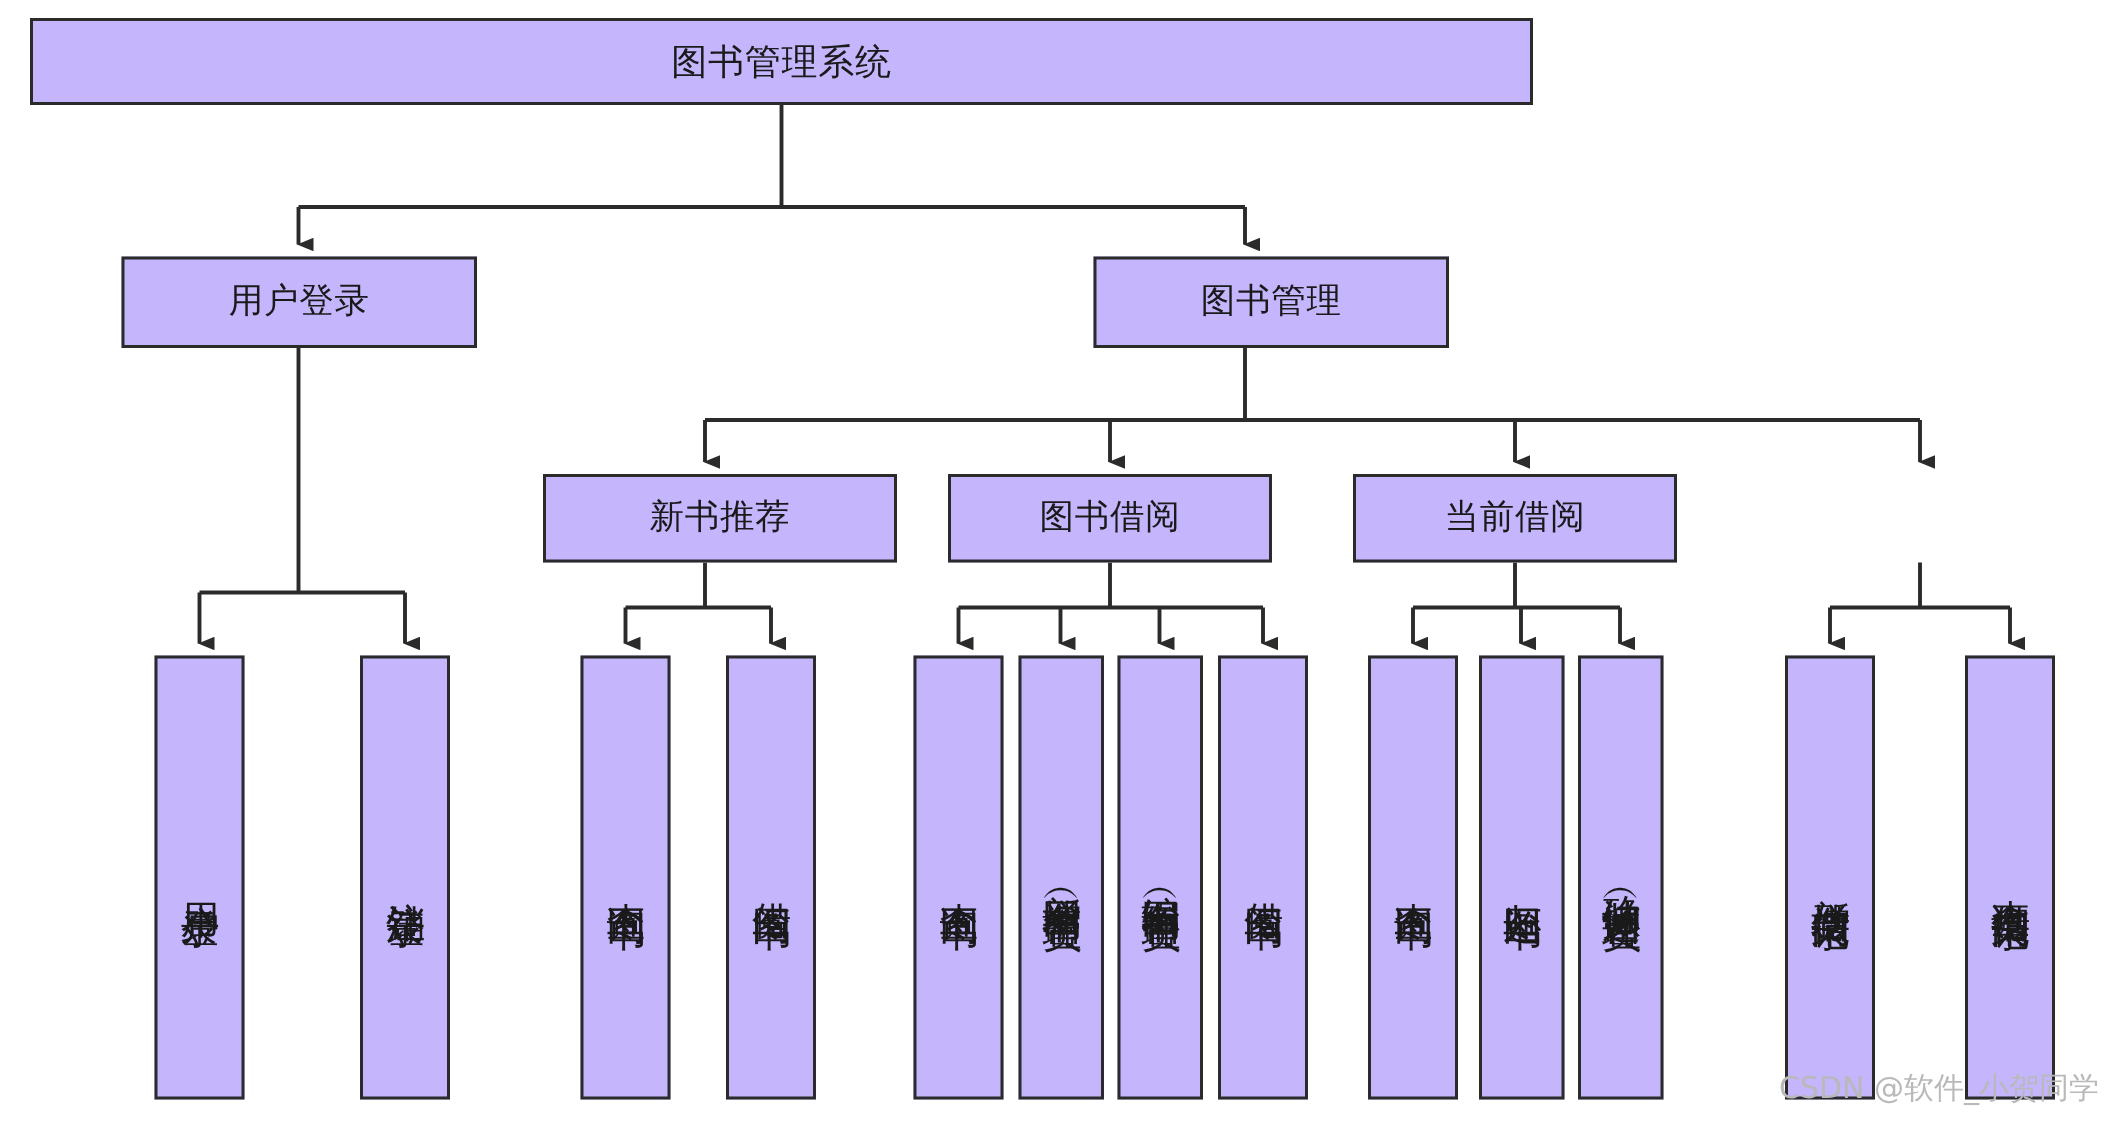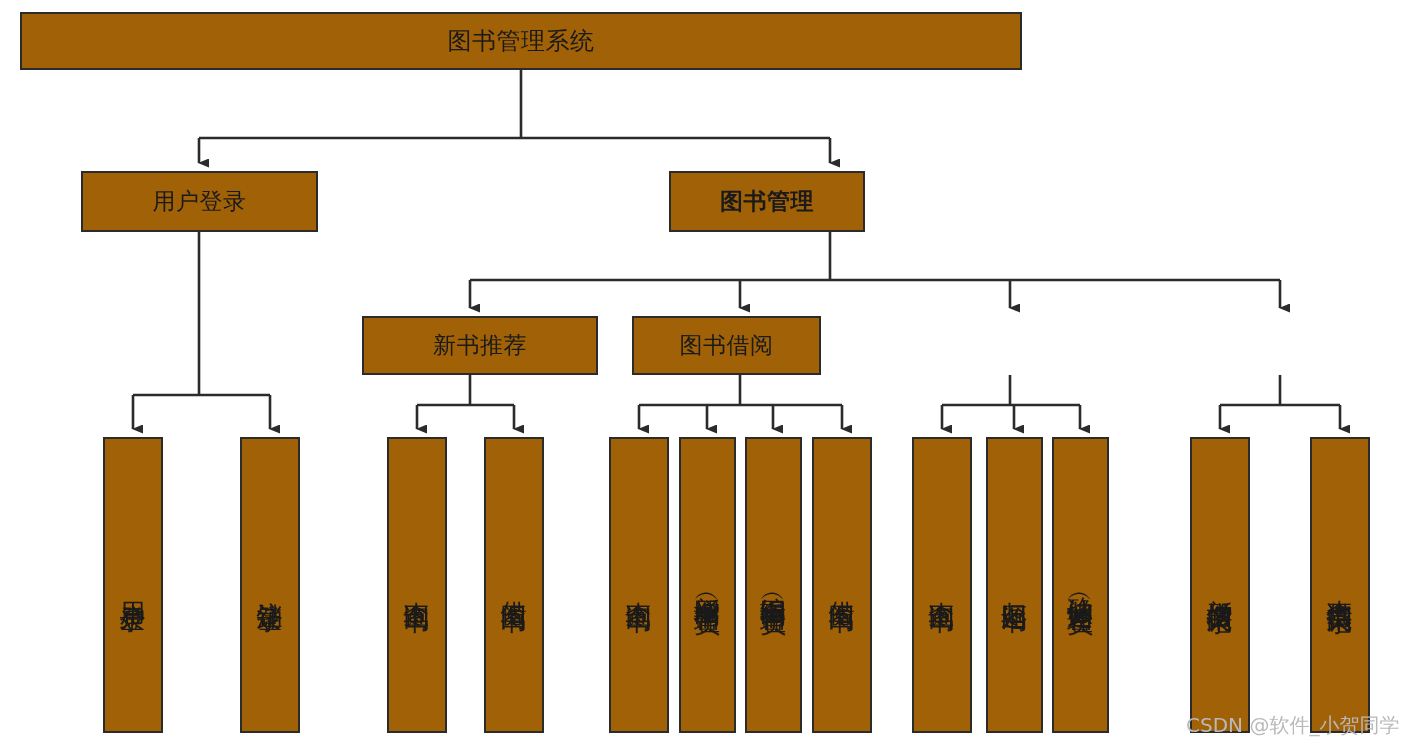--- a/index.html
+++ b/index.html
@@ -22,21 +22,21 @@
   svg#edges {
     position: absolute;
     left: 0;
     top: 0;
     width: 1405px;
     height: 747px;
   }
   .node {
     position: absolute;
     box-sizing: border-box;
-    background: #a16207;
+    background: #c4b5fd;
     border: 2.5px solid #2b2b2b;
     display: flex;
     align-items: center;
     justify-content: center;
     color: #1a1a1a;
   }
   .node-label {
     display: block;
     text-align: center;
     line-height: 1.0;
@@ -129,29 +129,32 @@
     </g>
   </svg>
 
   <div class="node horiz root" id="node-root" style="left: 20px; top: 12px; width: 1002px; height: 58px;">
     <span class="node-label">图书管理系统</span>
   </div>
 
   <div class="node horiz" style="left: 81px; top: 171px; width: 237px; height: 61px;">
     <span class="node-label">用户登录</span>
   </div>
-  <div class="node horiz" style="left: 669px; top: 171px; width: 196px; height: 61px; font-weight: bold;">
+  <div class="node horiz" style="left: 729px; top: 171px; width: 237px; height: 61px;">
     <span class="node-label">图书管理</span>
   </div>
 
   <div class="node horiz" style="left: 362px; top: 316px; width: 236px; height: 59px;">
     <span class="node-label">新书推荐</span>
   </div>
-  <div class="node horiz" style="left: 632px; top: 316px; width: 189px; height: 59px;">
+  <div class="node horiz" style="left: 632px; top: 316px; width: 216px; height: 59px;">
     <span class="node-label">图书借阅</span>
+  </div>
+  <div class="node horiz" style="left: 902px; top: 316px; width: 216px; height: 59px;">
+    <span class="node-label">当前借阅</span>
   </div>
 
   <div class="node vert" style="left: 103px; top: 437px; width: 60px; height: 296px;">
     <span class="node-label">用户登录</span>
   </div>
   <div class="node vert" style="left: 240px; top: 437px; width: 60px; height: 296px;">
     <span class="node-label">注销登录</span>
   </div>
   <div class="node vert" style="left: 387px; top: 437px; width: 60px; height: 296px;">
     <span class="node-label">查询图书</span>

